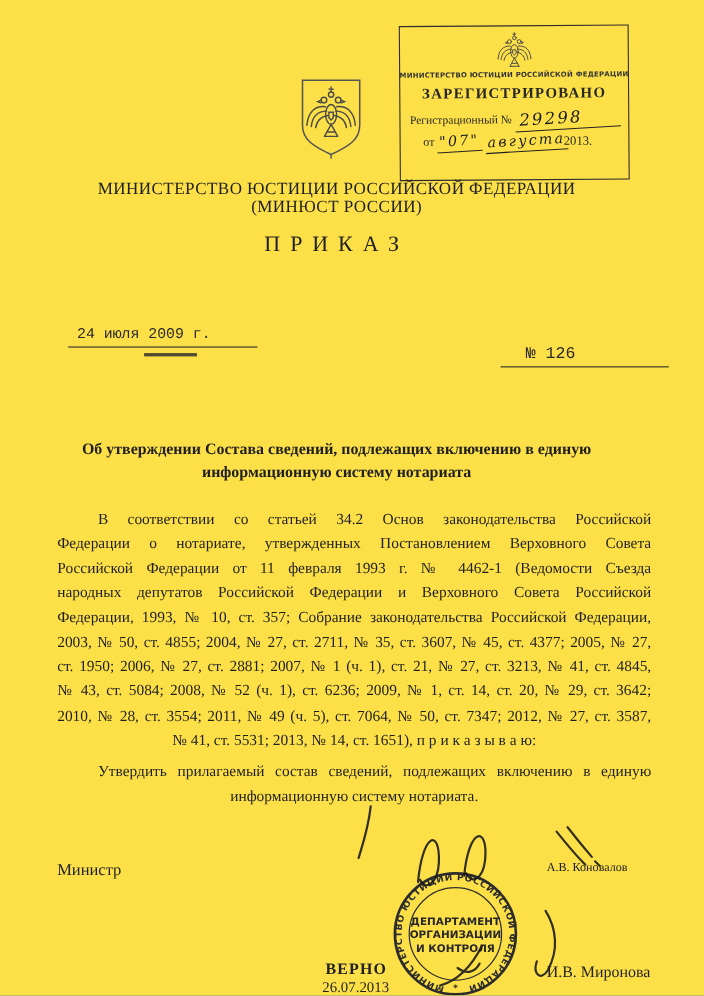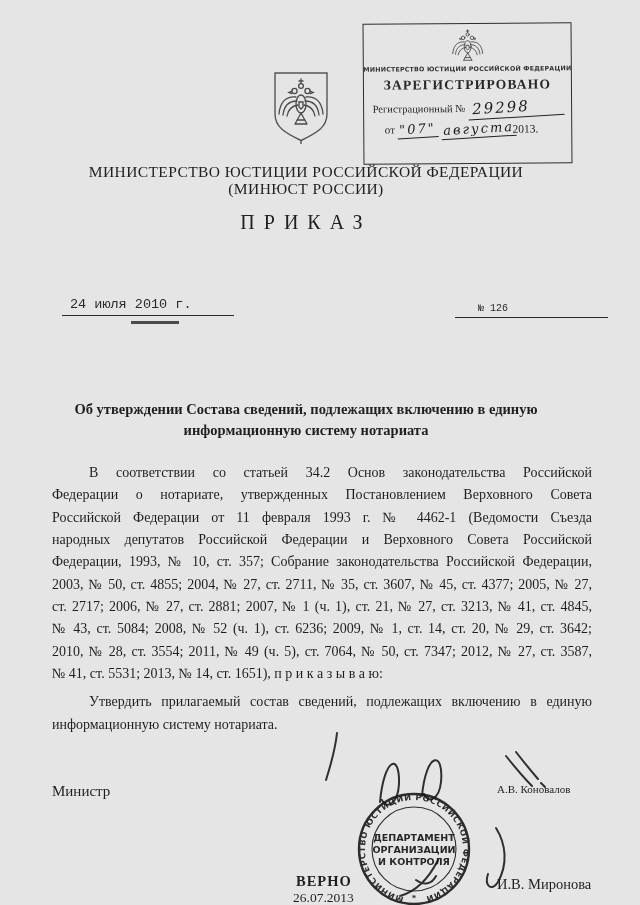--- a/index.html
+++ b/index.html
@@ -1,18 +1,18 @@
 <!DOCTYPE html>
 <html><head>
 <meta charset="utf-8">
 <style>
   html,body { margin:0; padding:0; background:#9a9a9a; }
   .page {
     position:relative; width:640px; height:905px; margin:0 auto;
-    background:#e5e5e5; overflow:hidden;
+    background:#fde047; overflow:hidden;
     font-family:"Liberation Serif", serif; color:#1f1f1f;
   }
   .abs { position:absolute; }
 
   
   .stamp-box {
     left:363px; top:23px; width:207px; height:139px;
     border:1.6px solid #2e2e2e; transform:rotate(-0.4deg);
     display:flex; flex-direction:column; align-items:center;
     color:#272727;
@@ -47,32 +47,32 @@
   .prikaz { top:211px; font-size:20px; font-weight:normal; letter-spacing:9px; }
   .moskva { top:252px; font-size:15px; letter-spacing:2px; }
 
   
   .mono { font-family:"Liberation Mono", monospace; }
   .date-left {
     left:62px; top:297px; width:164px; border-bottom:1.4px solid #2a2a2a;
     font-size:13.5px; padding:0 0 3px 8px; color:#2a2a2a;
   }
   .num-right {
-    left:455px; top:303px; width:153px; border-bottom:1.4px solid #2a2a2a;
-    font-size:10px; padding:0 0 3px 23px; color:#2a2a2a; box-sizing:border-box;
+    left:455px; top:313px; width:153px; border-bottom:1.4px solid #2a2a2a;
+    font-size:15px; padding:0 0 3px 23px; color:#2a2a2a; box-sizing:border-box;
   }
   .date-artifact { left:131px; top:321px; width:48px; height:2.5px; background:#2f2f2f; opacity:.85; }
 
   
   .doc-title { top:399px; font-weight:bold; font-size:14.5px; line-height:21px; }
 
   
   .body-text { left:52px; top:462px; width:540px; font-size:14px; line-height:22.35px; }
   .jline { text-align:justify; text-align-last:justify; white-space:normal; height:22.35px; overflow:hidden; }
-  .lline { text-align:left; height:22.35px; overflow:hidden; }
+  .lline { text-align:center; height:22.35px; overflow:hidden; }
   .indent { text-indent:37px; }
   .p2-gap { margin-top:6px; }
 
   
   .minister-label { left:52px; top:783px; font-size:15px; }
   .minister-name { left:497px; top:783px; font-size:11px; }
 
   .round-stamp { left:356px; top:791px; width:116px; height:116px; }
   .sig-strokes { left:320px; top:722px; width:250px; height:183px; z-index:5; }
 
@@ -129,37 +129,37 @@
     <path d="M11,4 H63 V45 C63,58 53,64 37,71.5 C21,64 11,58 11,45 Z M37,71.5 v3.5" fill="none" stroke="#555" stroke-width="1.4"></path>
     <g transform="translate(7,7) scale(1.0)">
       <use href="#eagle-glyph" transform="translate(0,2) scale(1.0)"></use>
     </g>
   </svg>
 
   <div class="abs center-line ministry1">МИНИСТЕРСТВО ЮСТИЦИИ РОССИЙСКОЙ ФЕДЕРАЦИИ</div>
   <div class="abs center-line ministry2">(МИНЮСТ РОССИИ)</div>
   <div class="abs center-line prikaz">ПРИКАЗ</div>
 
-  <div class="abs date-left mono">24 июля 2010 г.</div>
+  <div class="abs date-left mono">24 июля 2009 г.</div>
   <div class="abs num-right mono">№ 126</div>
   <div class="abs date-artifact"></div>
 
   <div class="abs center-line doc-title">
     <div>Об утверждении Состава сведений, подлежащих включению в единую</div>
     <div>информационную систему нотариата</div>
   </div>
 
   <div class="abs body-text">
     <div class="jline indent">В соответствии со статьей 34.2 Основ законодательства Российской</div>
     <div class="jline">Федерации о нотариате, утвержденных Постановлением Верховного Совета</div>
     <div class="jline">Российской Федерации от 11 февраля 1993 г. № 4462-1 (Ведомости Съезда</div>
     <div class="jline">народных депутатов Российской Федерации и Верховного Совета Российской</div>
     <div class="jline">Федерации, 1993, № 10, ст. 357; Собрание законодательства Российской Федерации,</div>
     <div class="jline">2003, № 50, ст. 4855; 2004, № 27, ст. 2711, № 35, ст. 3607, № 45, ст. 4377; 2005, № 27,</div>
-    <div class="jline">ст. 2717; 2006, № 27, ст. 2881; 2007, № 1 (ч. 1), ст. 21, № 27, ст. 3213, № 41, ст. 4845,</div>
+    <div class="jline">ст. 1950; 2006, № 27, ст. 2881; 2007, № 1 (ч. 1), ст. 21, № 27, ст. 3213, № 41, ст. 4845,</div>
     <div class="jline">№ 43, ст. 5084; 2008, № 52 (ч. 1), ст. 6236; 2009, № 1, ст. 14, ст. 20, № 29, ст. 3642;</div>
     <div class="jline">2010, № 28, ст. 3554; 2011, № 49 (ч. 5), ст. 7064, № 50, ст. 7347; 2012, № 27, ст. 3587,</div>
     <div class="lline">№ 41, ст. 5531; 2013, № 14, ст. 1651), п р и к а з ы в а ю:</div>
     <div class="jline indent p2-gap">Утвердить прилагаемый состав сведений, подлежащих включению в единую</div>
     <div class="lline">информационную систему нотариата.</div>
   </div>
 
   <div class="abs minister-label">Министр</div>
   <div class="abs minister-name">А.В. Коновалов</div>
 

